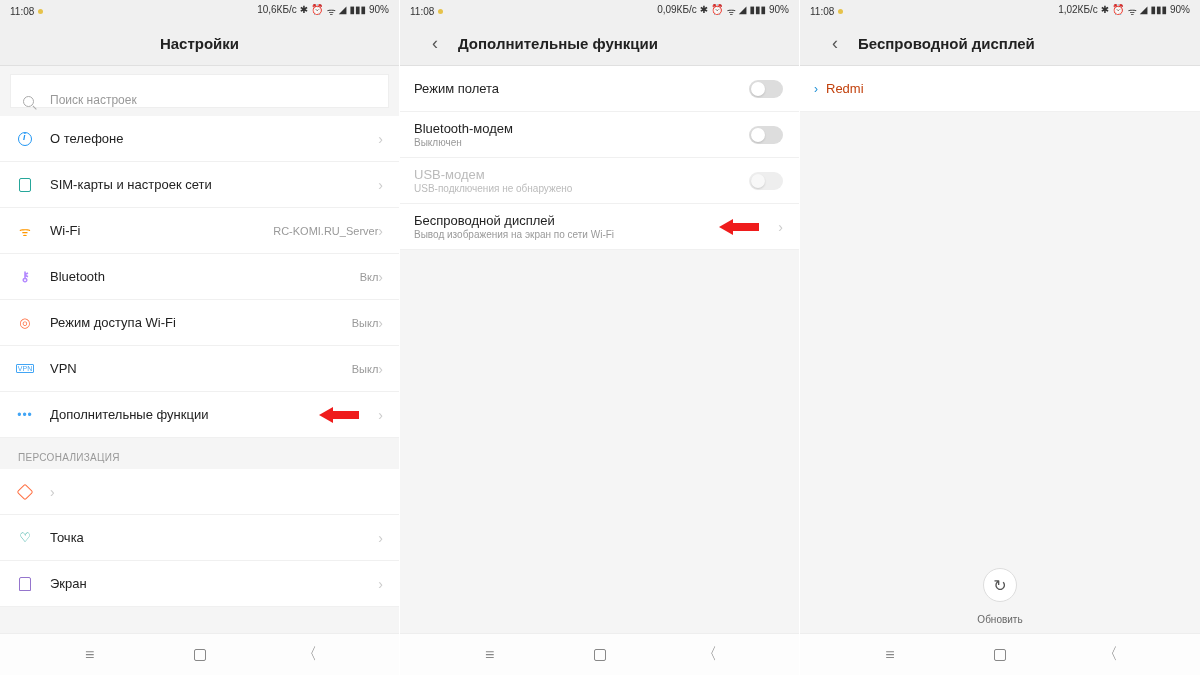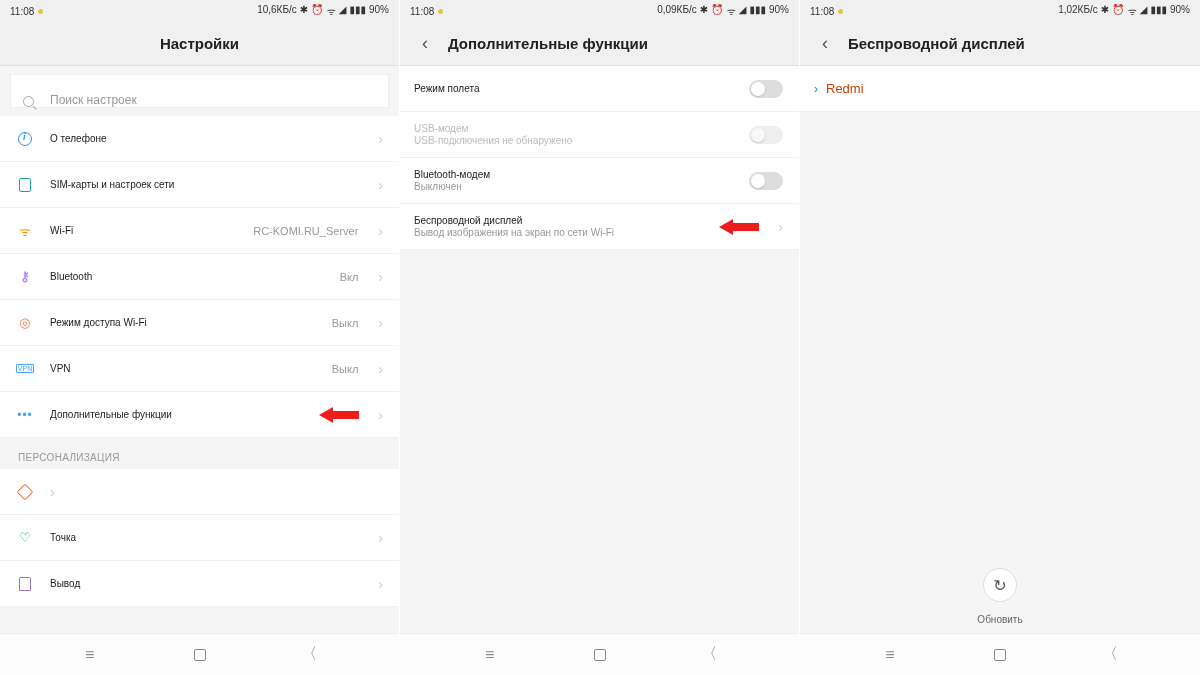--- a/index.html
+++ b/index.html
@@ -31,21 +31,21 @@
     padding: 0 10px;
   }
   .status-left { display: flex; align-items: center; gap: 4px; }
   .status-right { display: flex; align-items: flex-start; gap: 3px; }
   .dot { width: 5px; height: 5px; border-radius: 50%; background: #e6c24a; }
   .header {
     height: 44px;
     background: #f0f0f0;
     display: flex;
     align-items: center;
-    padding: 0 22px;
+    padding: 0 32px;
     border-bottom: 1px solid #e0e0e0;
   }
   .header-center { flex: 1; text-align: center; font-size: 15px; font-weight: 600; color: #222; }
   .header-left-title { flex: 1; font-size: 15px; font-weight: 600; color: #222; }
   .back-chevron { width: 20px; font-size: 18px; color: #555; margin-right: 6px; }
   .search-box {
     margin: 8px 10px;
     height: 34px;
     background: #fff;
     border: 1px solid #eee;
@@ -77,24 +77,24 @@
   }
   .row-icon {
     width: 22px;
     display: flex;
     align-items: center;
     justify-content: center;
     margin-right: 14px;
     flex-shrink: 0;
   }
   .row-text { flex: 1; display: flex; flex-direction: column; }
-  .row-label { font-size: 10px; color: #222; }
+  .row-label { font-size: 13px; color: #222; }
   .row-sublabel { font-size: 10px; color: #999; margin-top: 1px; }
   .row-label.disabled, .row-sublabel.disabled { color: #bbb; }
-  .row-value { font-size: 11px; color: #999; margin-right: 20px; }
+  .row-value { font-size: 11px; color: #999; margin-right: 0; }
   .chev { color: #ccc; font-size: 14px; }
   .toggle {
     width: 34px; height: 18px; border-radius: 9px; background: #ddd; position: relative;
   }
   .toggle::after {
     content: ""; position: absolute; width: 14px; height: 14px; border-radius: 50%;
     background: #fff; top: 2px; left: 2px; box-shadow: 0 1px 2px rgba(0,0,0,0.15);
   }
   .toggle.disabled { background: #eee; }
   .toggle.disabled::after { background: #f8f8f8; }
@@ -270,21 +270,21 @@
         <div class="row-text">
             <span class="row-label">Точка</span>
           </div>
         <span class="chev">›</span>
       </div>
       <div class="row">
         <div class="row-icon">
             <span class="ic-theme"></span>
           </div>
         <div class="row-text">
-            <span class="row-label">Вывод</span>
+            <span class="row-label">Экран</span>
           </div>
         <span class="chev">›</span>
       </div>
     </div>
   </div>
 
   <div class="navbar">
     <div class="nav-btn">≡</div>
     <div class="nav-btn">
         <span class="nav-square"></span>
@@ -318,31 +318,31 @@
   <div class="content">
     <div class="list">
       <div class="row">
         <div class="row-text">
             <span class="row-label">Режим полета</span>
           </div>
         <span class="toggle"></span>
       </div>
       <div class="row">
         <div class="row-text">
+          <span class="row-label">Bluetooth-модем</span>
+          <span class="row-sublabel">Выключен</span>
+        </div>
+        <span class="toggle"></span>
+      </div>
+      <div class="row">
+        <div class="row-text">
           <span class="row-label disabled">USB-модем</span>
           <span class="row-sublabel disabled">USB-подключения не обнаружено</span>
         </div>
         <span class="toggle disabled"></span>
-      </div>
-      <div class="row">
-        <div class="row-text">
-          <span class="row-label">Bluetooth-модем</span>
-          <span class="row-sublabel">Выключен</span>
-        </div>
-        <span class="toggle"></span>
       </div>
       <div class="row">
         <div class="row-text">
           <span class="row-label">Беспроводной дисплей</span>
           <span class="row-sublabel">Вывод изображения на экран по сети Wi-Fi</span>
         </div>
         <span class="chev">›</span>
         <svg class="arrow-annot" width="40" height="20" viewBox="0 0 40 20">
             <polygon points="0,10 14,2 14,6 40,6 40,14 14,14 14,18" fill="#ef1c1c"></polygon>
           </svg>

